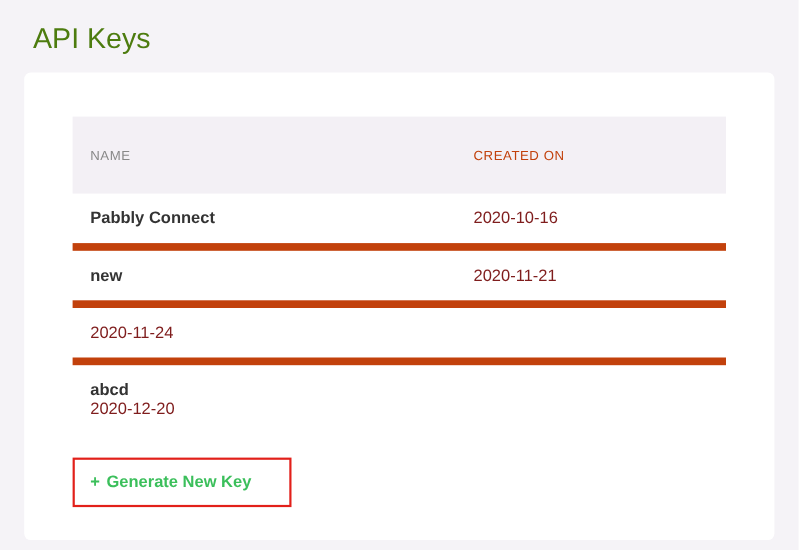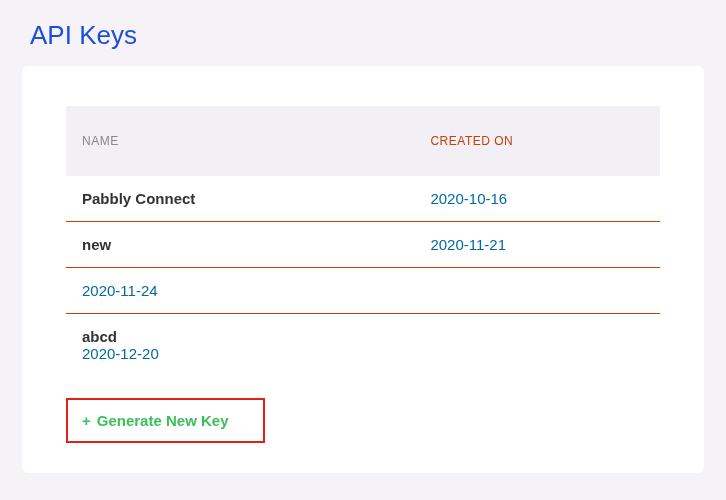--- a/index.html
+++ b/index.html
@@ -6,21 +6,21 @@
     body {
       font-family: 'Segoe UI', -apple-system, BlinkMacSystemFont, sans-serif;
       background: #f5f3f7;
       width: 726px;
       height: 500px;
       overflow: hidden;
     }
     .page-title {
       font-size: 26px;
       font-weight: 400;
-      color: #1d4ed8;
+      color: #4d7c0f;
       padding: 20px 30px 15px;
     }
     .card {
       background: #fff;
       margin: 0 22px;
       border-radius: 6px;
       padding: 40px 44px 30px;
     }
     .description {
       color: #9a9a9a;
@@ -44,35 +44,35 @@
     }
     .col-created {
       flex: 0 0 38%;
       color: #c2410c;
       font-size: 12px;
       letter-spacing: 0.5px;
     }
     .table-row {
       display: flex;
       padding: 14px 16px;
-      border-bottom: 1px solid #c2410c;
+      border-bottom: 7px solid #c2410c;
     }
     .table-row:last-child {
       border-bottom: none;
       flex-direction: column;
     }
     .cell-name {
       flex: 0 0 62%;
       color: #333;
       font-size: 15px;
       font-weight: 600;
     }
     .cell-created {
       flex: 0 0 38%;
-      color: #0369a1;
+      color: #7f1d1d;
       font-size: 15px;
     }
     .generate-button-wrap {
       margin-top: 22px;
       display: inline-block;
       border: 2px solid #e2201a;
       padding: 2px 20px 2px 0;
     }
     .generate-button {
       display: inline-flex;

